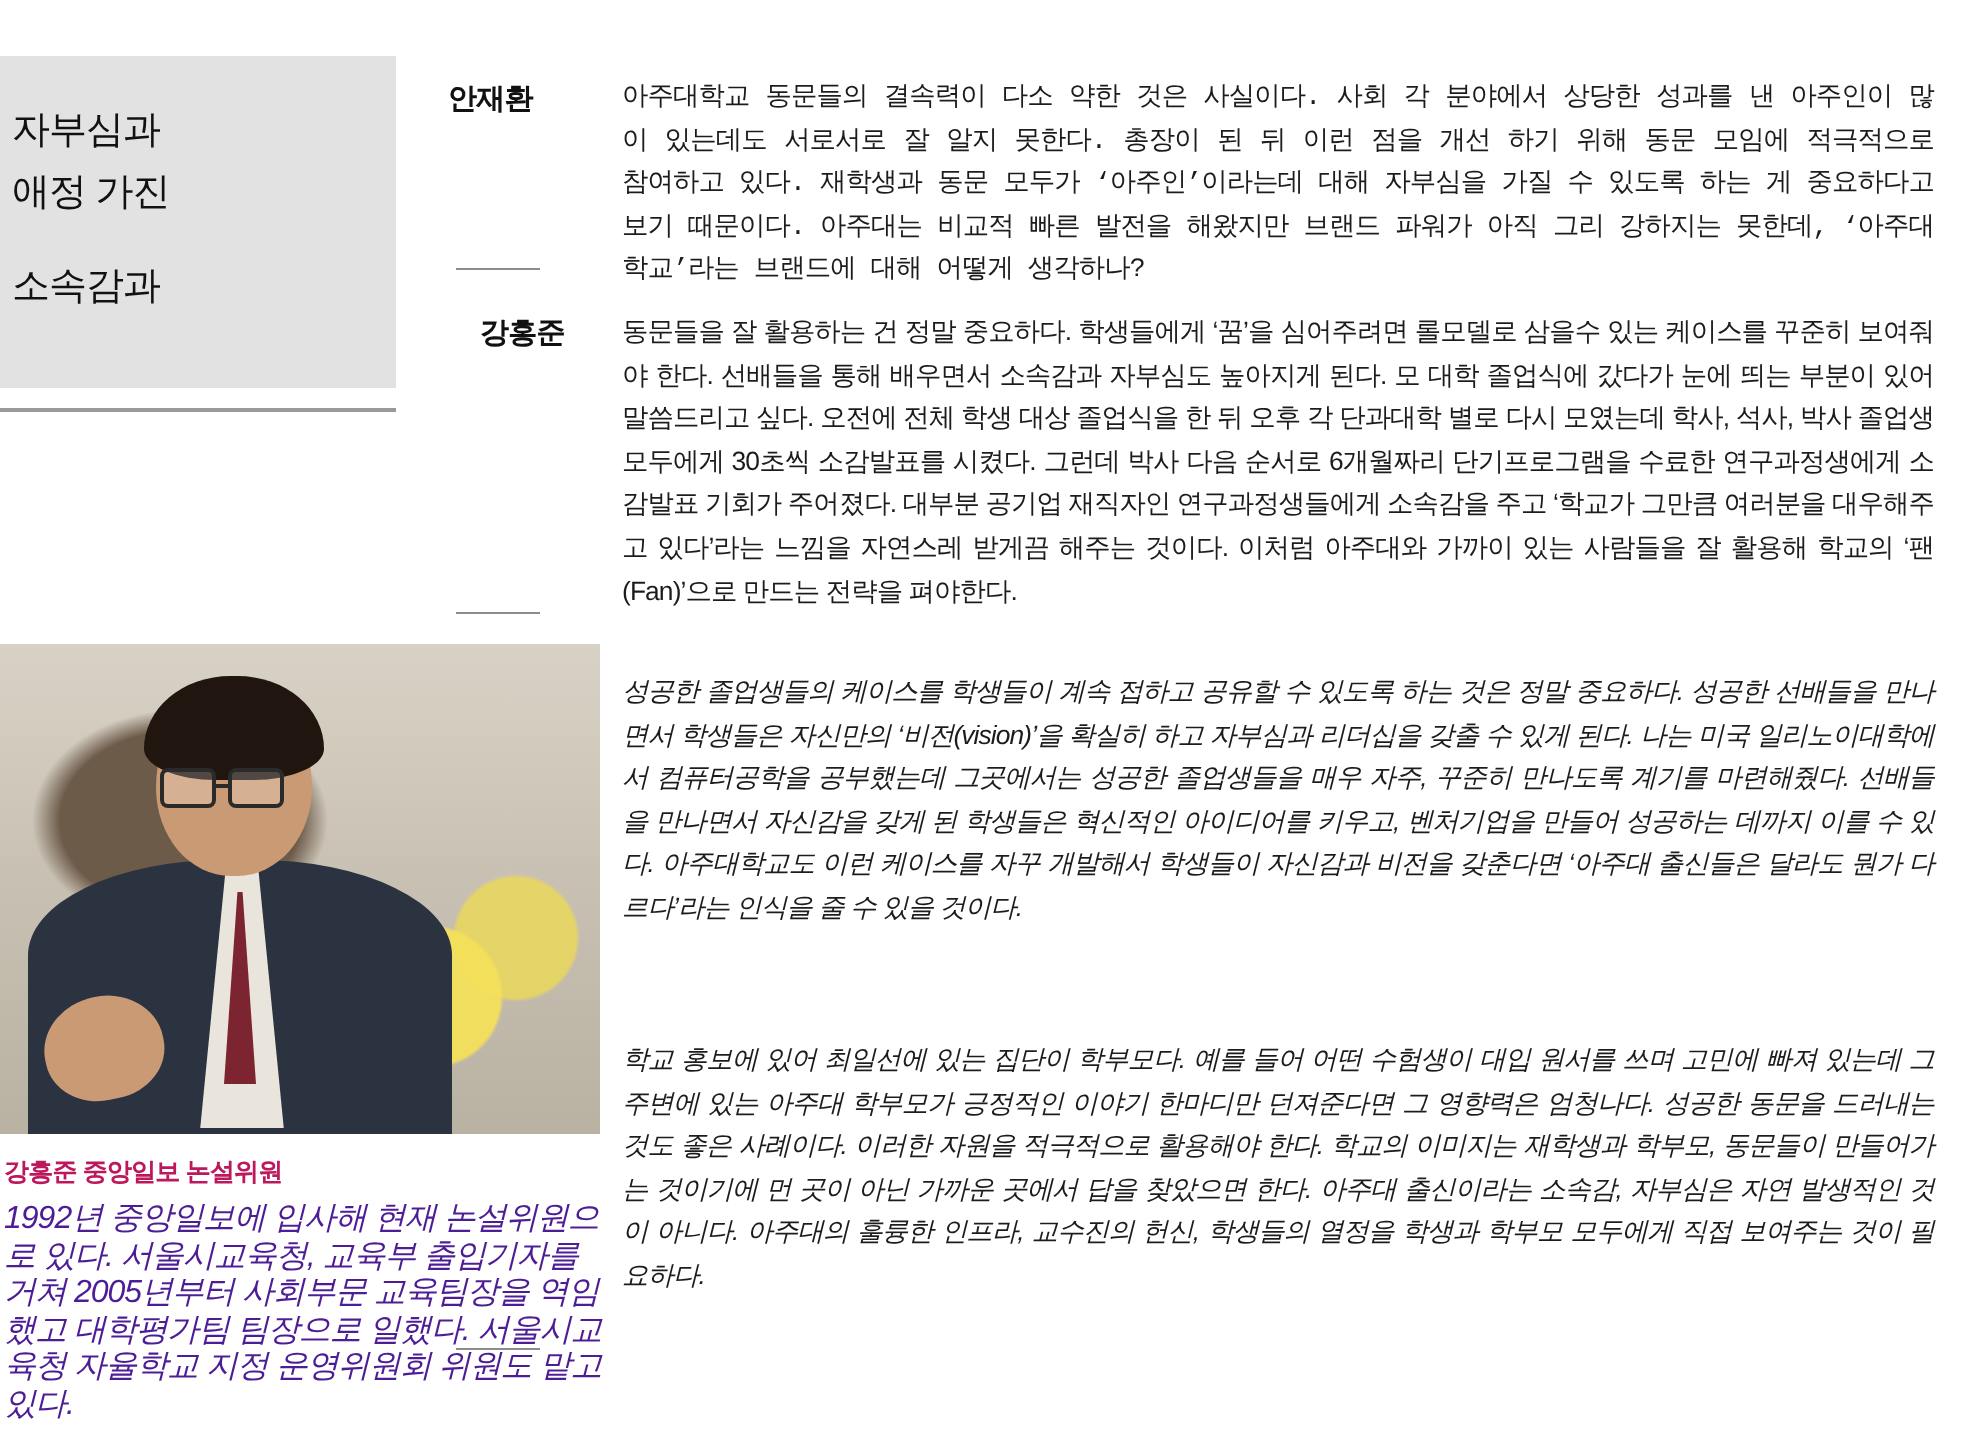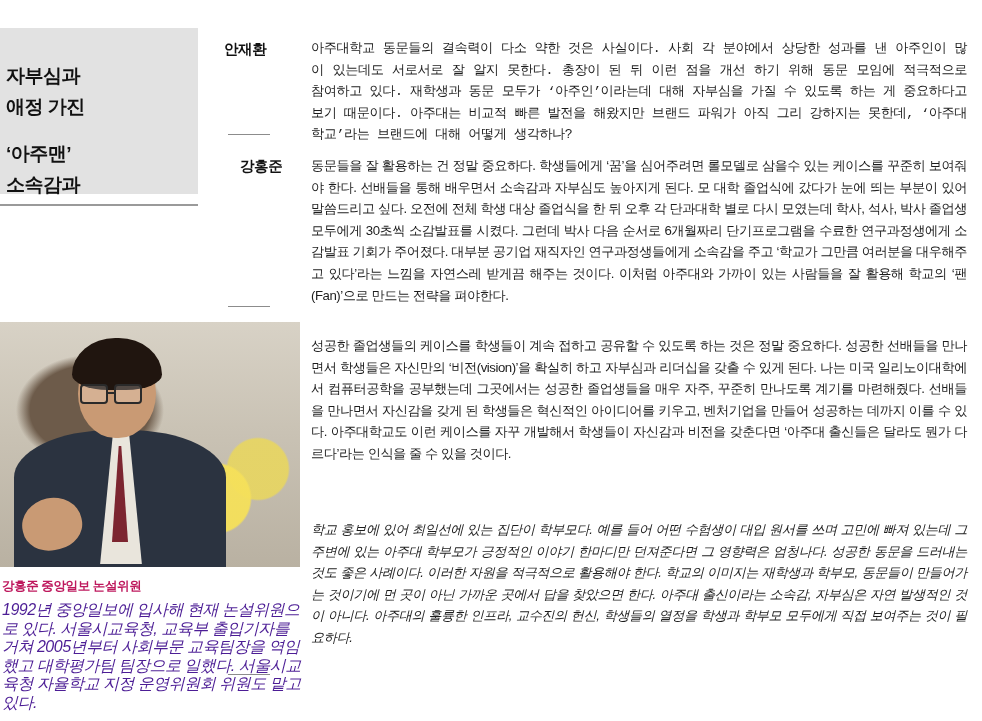--- a/index.html
+++ b/index.html
@@ -20,22 +20,21 @@
   
   .pullquote {
     position: absolute;
     left: 0;
     top: 28px;
     width: 198px;
     height: 166px;
     background: #e2e2e2;
   }
   .pullquote-inner {
-    padding: 32px 0 0 6px;
-    font-weight: bold;
+    padding: 22px 0 0 6px;
   }
   .pq-line {
     font-size: 19px;
     line-height: 31px;
     letter-spacing: -0.5px;
     color: #111;
     white-space: nowrap;
   }
   .pq-gap { height: 16px; }
 
@@ -177,36 +176,35 @@
   }
 </style>
 </head>
 <body>
 
 <div class="pullquote">
   <div class="pullquote-inner">
     <div class="pq-line">자부심과</div>
     <div class="pq-line">애정 가진</div>
     <div class="pq-gap"></div>
-    <div class="pq-line">‘아주맨’</div>
     <div class="pq-line">소속감과</div>
   </div>
 </div>
 <div class="pullquote-rule"></div>
 
 <div class="speaker" style="left:224px; top:40px;">안재환</div>
 <div class="answer" style="top:38px;font-family:Liberation Mono, monospace;">아주대학교 동문들의 결속력이 다소 약한 것은 사실이다. 사회 각 분야에서 상당한 성과를 낸 아주인이 많이 있는데도 서로서로 잘 알지 못한다. 총장이 된 뒤 이런 점을 개선 하기 위해 동문 모임에 적극적으로 참여하고 있다. 재학생과 동문 모두가 ‘아주인’이라는데 대해 자부심을 가질 수 있도록 하는 게 중요하다고 보기 때문이다. 아주대는 비교적 빠른 발전을 해왔지만 브랜드 파워가 아직 그리 강하지는 못한데, ‘아주대학교’라는 브랜드에 대해 어떻게 생각하나?</div>
 <div class="divider" style="top:134px;"></div>
 
 <div class="speaker" style="left:240px; top:157px;">강홍준</div>
 <div class="answer" style="top:155px;">동문들을 잘 활용하는 건 정말 중요하다. 학생들에게 ‘꿈’을 심어주려면 롤모델로 삼을수 있는 케이스를 꾸준히 보여줘야 한다. 선배들을 통해 배우면서 소속감과 자부심도 높아지게 된다. 모 대학 졸업식에 갔다가 눈에 띄는 부분이 있어 말씀드리고 싶다. 오전에 전체 학생 대상 졸업식을 한 뒤 오후 각 단과대학 별로 다시 모였는데 학사, 석사, 박사 졸업생 모두에게 30초씩 소감발표를 시켰다. 그런데 박사 다음 순서로 6개월짜리 단기프로그램을 수료한 연구과정생에게 소감발표 기회가 주어졌다. 대부분 공기업 재직자인 연구과정생들에게 소속감을 주고 ‘학교가 그만큼 여러분을 대우해주고 있다’라는 느낌을 자연스레 받게끔 해주는 것이다. 이처럼 아주대와 가까이 있는 사람들을 잘 활용해 학교의 ‘팬(Fan)’으로 만드는 전략을 펴야한다.</div>
 <div class="divider" style="top:306px;"></div>
 
 <div class="speaker" style="left:228px; top:337px;">민경오</div>
-<div class="answer" style="top:335px;">성공한 졸업생들의 케이스를 학생들이 계속 접하고 공유할 수 있도록 하는 것은 정말 중요하다. 성공한 선배들을 만나면서 학생들은 자신만의 ‘비전(vision)’을 확실히 하고 자부심과 리더십을 갖출 수 있게 된다. 나는 미국 일리노이대학에서 컴퓨터공학을 공부했는데 그곳에서는 성공한 졸업생들을 매우 자주, 꾸준히 만나도록 계기를 마련해줬다. 선배들을 만나면서 자신감을 갖게 된 학생들은 혁신적인 아이디어를 키우고, 벤처기업을 만들어 성공하는 데까지 이를 수 있다. 아주대학교도 이런 케이스를 자꾸 개발해서 학생들이 자신감과 비전을 갖춘다면 ‘아주대 출신들은 달라도 뭔가 다르다’라는 인식을 줄 수 있을 것이다.</div>
+<div class="answer" style="top:335px;font-style:italic;">성공한 졸업생들의 케이스를 학생들이 계속 접하고 공유할 수 있도록 하는 것은 정말 중요하다. 성공한 선배들을 만나면서 학생들은 자신만의 ‘비전(vision)’을 확실히 하고 자부심과 리더십을 갖출 수 있게 된다. 나는 미국 일리노이대학에서 컴퓨터공학을 공부했는데 그곳에서는 성공한 졸업생들을 매우 자주, 꾸준히 만나도록 계기를 마련해줬다. 선배들을 만나면서 자신감을 갖게 된 학생들은 혁신적인 아이디어를 키우고, 벤처기업을 만들어 성공하는 데까지 이를 수 있다. 아주대학교도 이런 케이스를 자꾸 개발해서 학생들이 자신감과 비전을 갖춘다면 ‘아주대 출신들은 달라도 뭔가 다르다’라는 인식을 줄 수 있을 것이다.</div>
 <div class="divider" style="top:490px;"></div>
 
 <div class="speaker" style="left:228px; top:521px;">유병화</div>
 <div class="answer" style="top:519px;font-style:italic;">학교 홍보에 있어 최일선에 있는 집단이 학부모다. 예를 들어 어떤 수험생이 대입 원서를 쓰며 고민에 빠져 있는데 그 주변에 있는 아주대 학부모가 긍정적인 이야기 한마디만 던져준다면 그 영향력은 엄청나다. 성공한 동문을 드러내는 것도 좋은 사례이다. 이러한 자원을 적극적으로 활용해야 한다. 학교의 이미지는 재학생과 학부모, 동문들이 만들어가는 것이기에 먼 곳이 아닌 가까운 곳에서 답을 찾았으면 한다. 아주대 출신이라는 소속감, 자부심은 자연 발생적인 것이 아니다. 아주대의 훌륭한 인프라, 교수진의 헌신, 학생들의 열정을 학생과 학부모 모두에게 직접 보여주는 것이 필요하다.</div>
 <div class="divider" style="top:674px;"></div>
 
 <div class="photo-wrap">
   <div class="photo">
     <div class="fig-body"></div>
     <div class="fig-shirt"></div>

